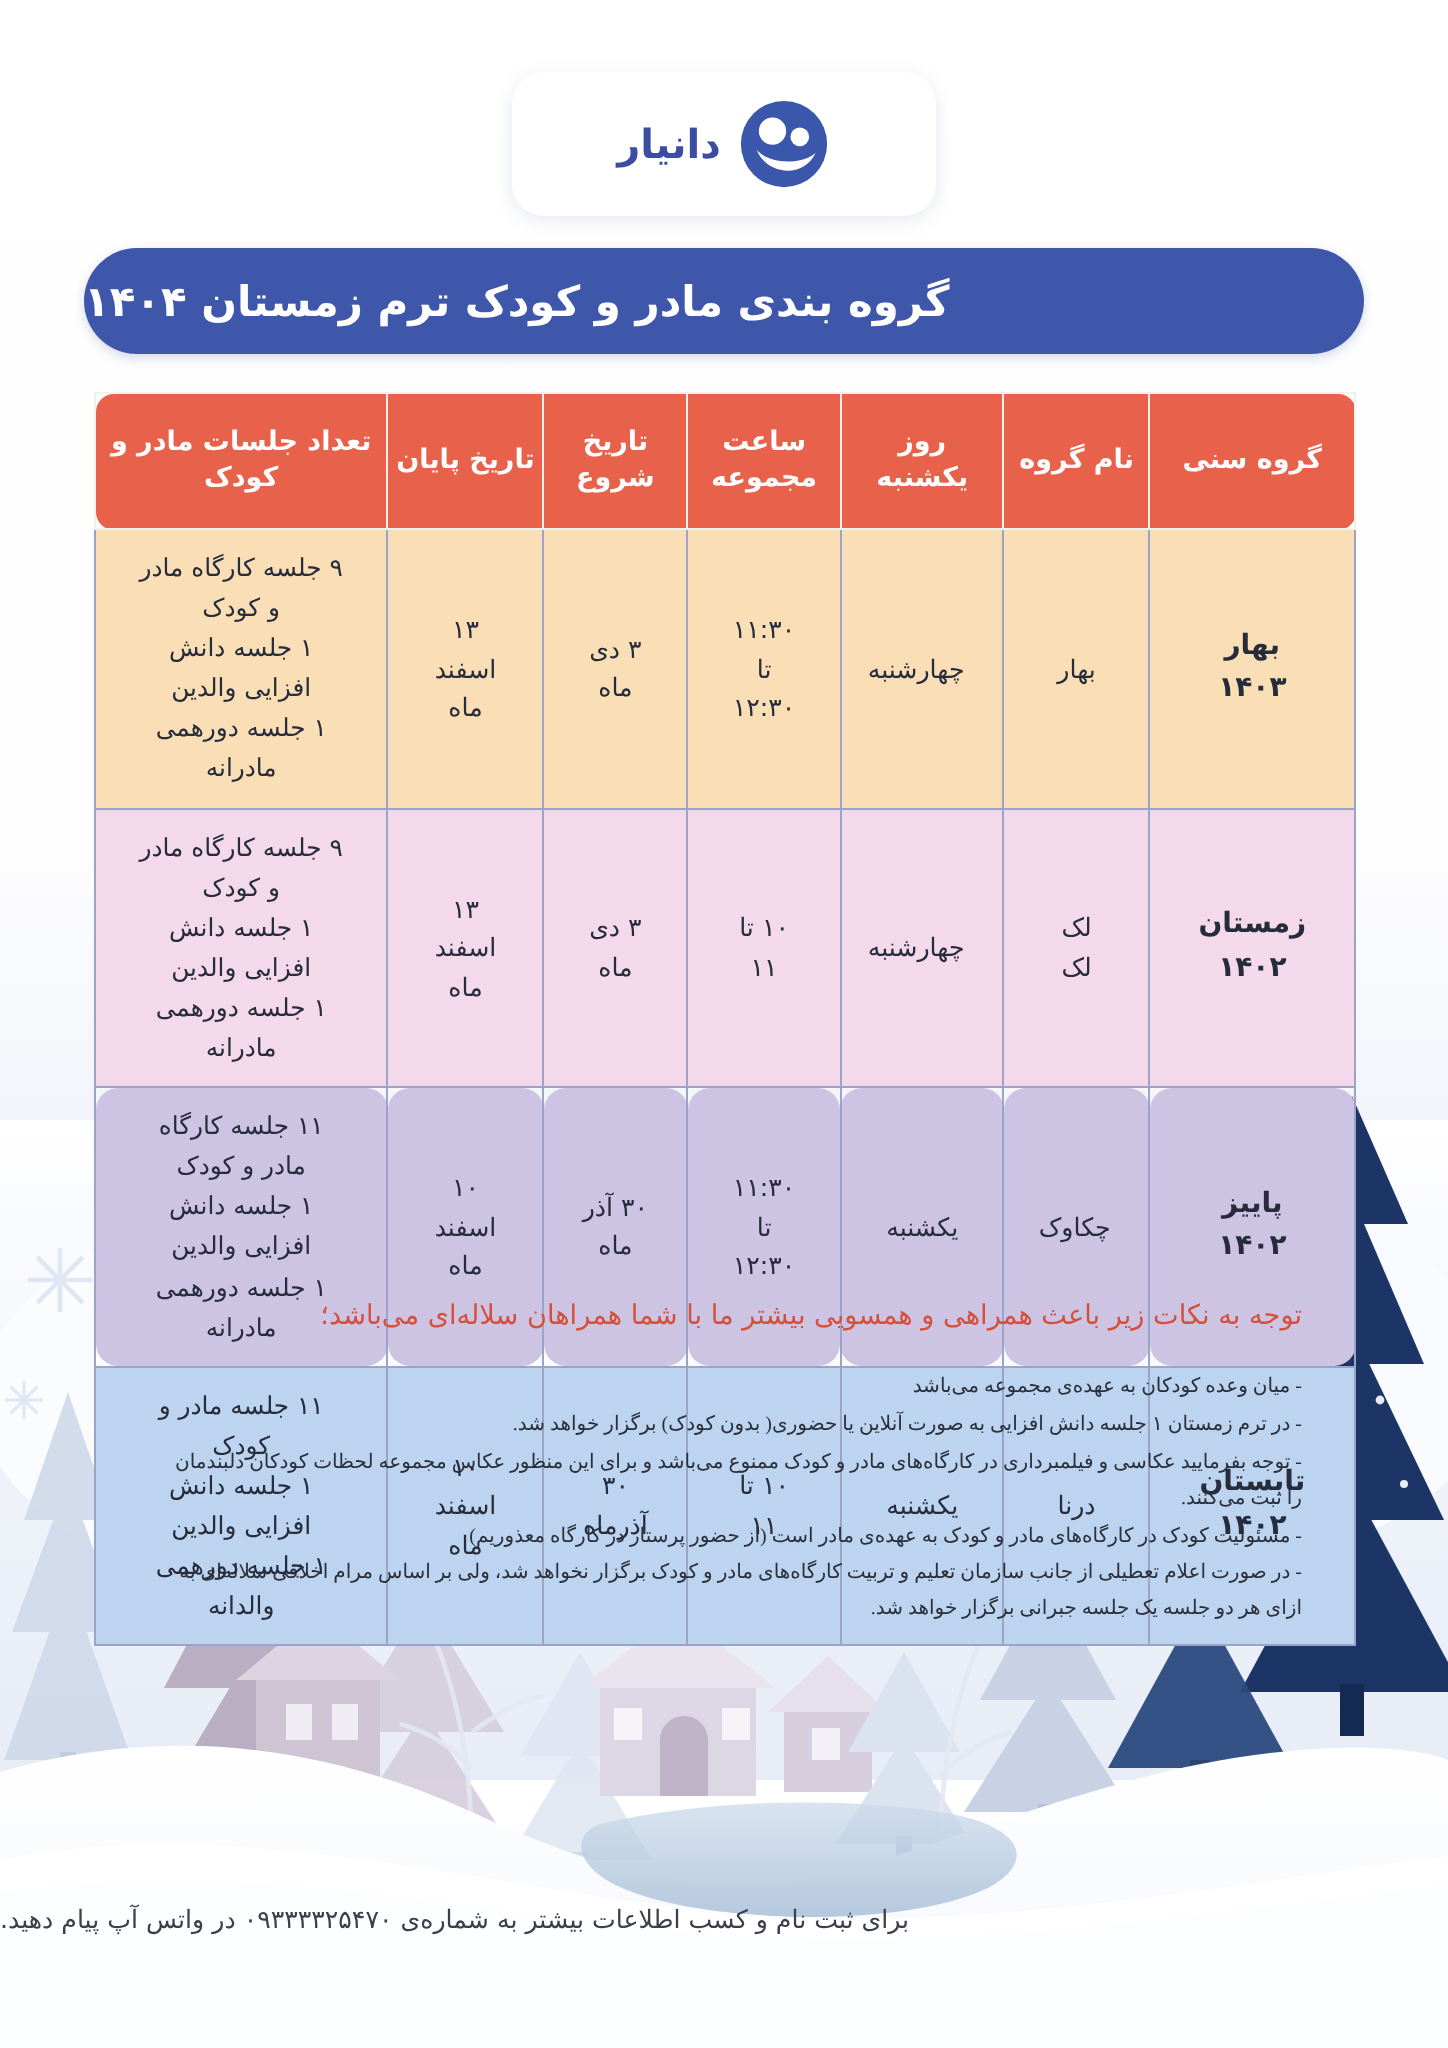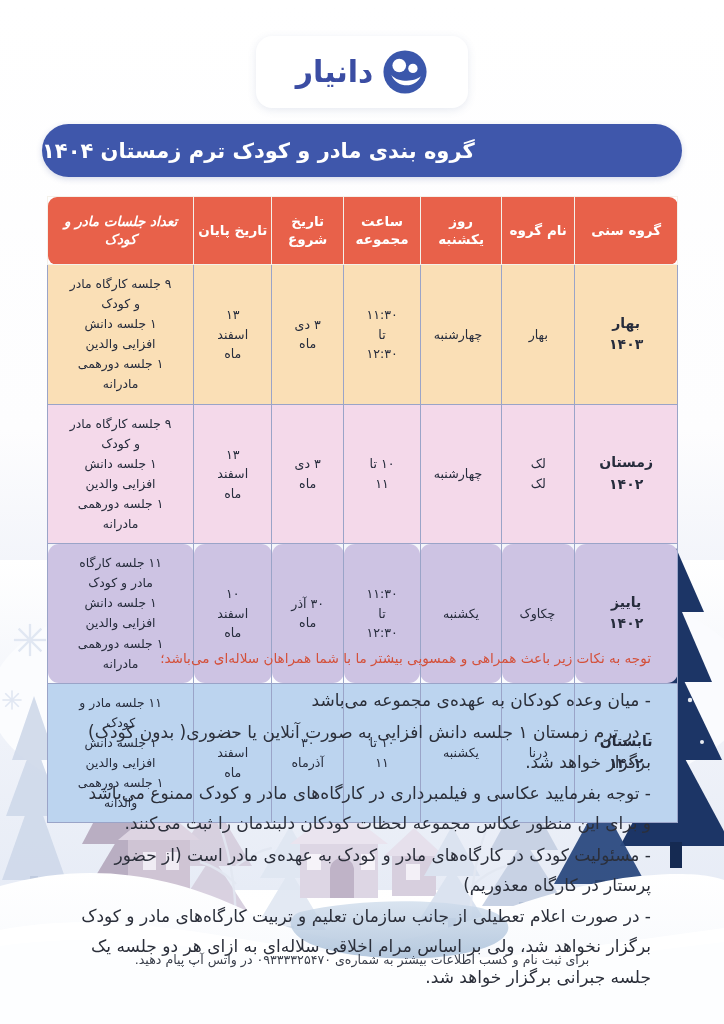--- a/index.html
+++ b/index.html
@@ -27,21 +27,21 @@
     width: 212px; height: 72px;
     background: #ffffff;
     border-radius: 16px;
     box-shadow: 0 2px 9px rgba(70,90,150,.13);
     display: flex; align-items: center; justify-content: center;
     gap: 9px;
     z-index: 6;
   }
   .logo-mark { width: 46px; height: 46px; flex: 0 0 auto; }
   .logo-word {
-    font-size: 30px; font-weight: bold; color: #3b4da3;
+    font-size: 20px; font-weight: bold; color: #3b4da3;
     letter-spacing: .5px; line-height: 1;
     direction: rtl;
   }
 
   
   .title-banner {
     position: absolute; left: 42px; top: 124px;
     width: 640px; height: 53px;
     background: #3f57ab;
     border-radius: 27px;
@@ -66,21 +66,21 @@
     color: #ffffff;
     font-size: 13.5px; font-weight: bold;
     line-height: 1.32;
     padding: 12px 3px;
     border: 1.4px solid #f4f1ea;
     vertical-align: middle;
     text-align: center;
     height: 68px;
   }
   thead tr th:first-child { border-top-right-radius: 9px; border-bottom-right-radius: 9px; }
-  thead tr th:last-child  { border-top-left-radius: 9px;  border-bottom-left-radius: 9px; font-style: italic; }
+  thead tr th:last-child  { border-top-left-radius: 9px;  border-bottom-left-radius: 9px; }
 
   tbody td {
     border: 1.1px solid #9aa4c8;
     font-size: 12.6px;
     color: #262c3c;
     text-align: center;
     vertical-align: middle;
     padding: 9px 19px;
     height: 80px;
     line-height: 1.55;
@@ -99,28 +99,29 @@
     width: 571px;
     z-index: 6;
     text-align: right;
     direction: rtl;
   }
   .notes-title {
     color: #d4503a; font-weight: normal; font-size: 13.6px;
     text-align: right; margin-bottom: 17px; line-height: 1.5;
   }
   .note-line {
-    color: #2b2f3a; font-size: 17px; line-height: 1.78;
+    color: #2b2f3a; font-size: 10px; line-height: 1.78;
     margin-bottom: 1px;
+    font-family: Liberation Serif, serif;
   }
 
   
   .footer {
     position: absolute; left: 0; right: 0; top: 952px;
-    text-align: center;
+    text-align: left;
     font-size: 12.6px; color: #3a3f4b;
     direction: rtl;
     z-index: 6;
   }
 </style>
 </head>
 <body>
 
 <div id="poster">
 

